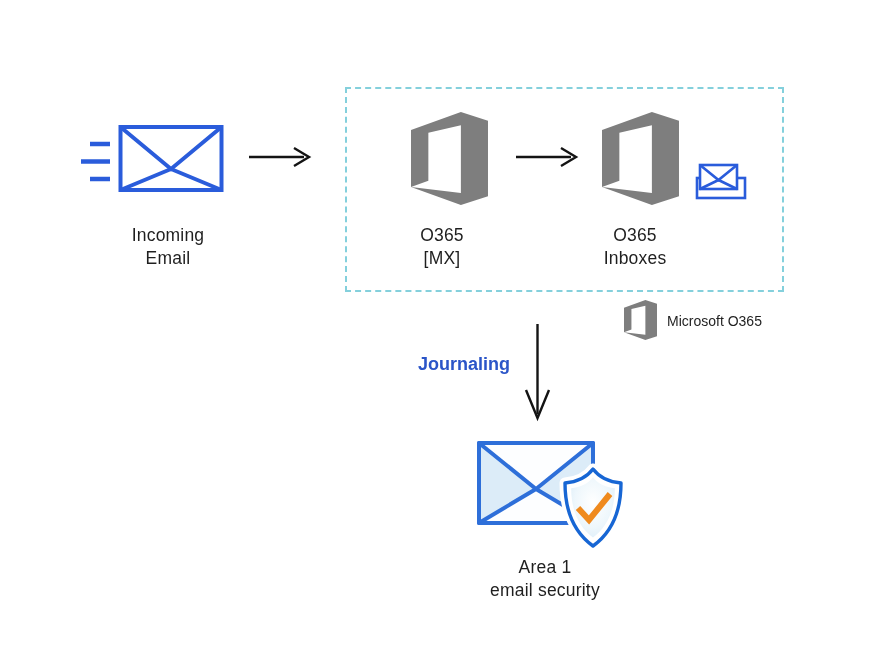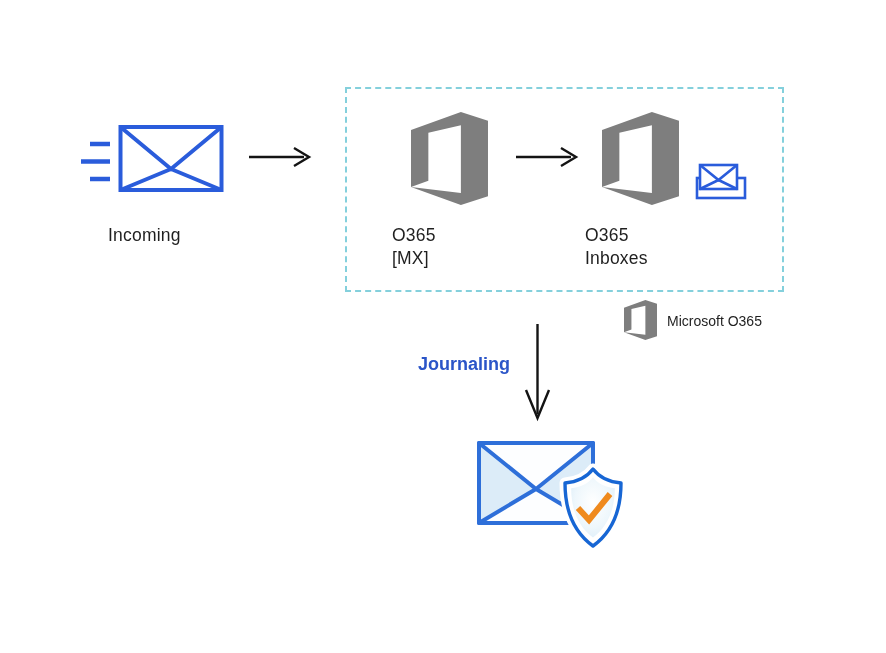--- a/index.html
+++ b/index.html
@@ -8,20 +8,21 @@
     width:886px;height:653px;
     background:#ffffff;
     font-family:"Liberation Sans", sans-serif;
     overflow:hidden;
   }
   .abs{position:absolute;}
   .node-label{
     color:var(--text,#1f1f1f);
     font-size:17.5px;
     line-height:23px;
+    text-align:center;
     letter-spacing:0.2px;
   }
   .legend-label{
     color:var(--text,#1f1f1f);
     font-size:14px;
     line-height:20px;
   }
   .journaling-label{
     color:var(--journaling,#2b55c8);
     font-size:18px;
@@ -53,20 +54,21 @@
     </g>
     <g style="stroke:var(--line-blue);stroke-width:4;">
       <rect x="42.5" y="3" width="101" height="63" style="fill:#ffffff;"></rect>
       <path d="M42.5 3 L93 45 L143.5 3" style="fill:none;"></path>
       <path d="M42.5 66 L93 45 M143.5 66 L93 45" style="fill:none;"></path>
     </g>
   </svg>
 
   <div class="abs node-label" style="left:108px;top:224px;width:120px;">
     <div>Incoming</div>
+    <div>Email</div>
   </div>
 
   <svg class="abs" style="left:248px;top:146px;" width="64" height="22" viewBox="0 0 64 22">
     <g style="stroke:var(--arrow);stroke-width:2.4;fill:none;">
       <line x1="1" y1="11" x2="56" y2="11"></line>
       <polyline points="46,2 61,11 46,20"></polyline>
     </g>
   </svg>
 
   <div class="abs boundary" style="left:345px;top:87px;width:439px;height:205px;"></div>
@@ -135,14 +137,18 @@
     </g>
 
     <path d="M123 33 C129 41 139 46 151 47 C151 75 141 97 123 110 C105 97 95 75 95 47 C107 46 117 41 123 33 Z" style="fill:#ffffff;stroke:#ffffff;stroke-width:11;stroke-linejoin:round;"></path>
 
     <path d="M123 33 C129 41 139 46 151 47 C151 75 141 97 123 110 C105 97 95 75 95 47 C107 46 117 41 123 33 Z" style="fill:#ffffff;stroke:var(--shield-blue);stroke-width:3.4;stroke-linejoin:round;"></path>
     <path d="M123 33 C129 41 139 46 151 47 C151 75 141 97 123 110 C105 97 95 75 95 47 C107 46 117 41 123 33 Z" transform="translate(123 71) scale(0.78) translate(-123 -71)" style="fill:url(#shield-grad);"></path>
 
     <polyline points="108,72 119,84 140,58" style="fill:none;stroke:var(--orange-check);stroke-width:6;stroke-linecap:butt;stroke-linejoin:miter;"></polyline>
   </svg>
 
+  <div class="abs node-label" style="left:465px;top:556px;width:160px;">
+    <div>Area 1</div>
+    <div>email security</div>
+  </div>
 
 </div>
 
 </body></html>

